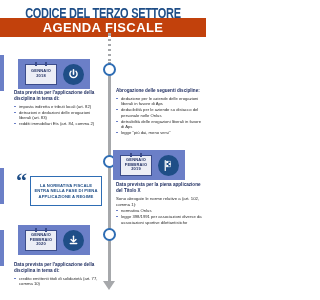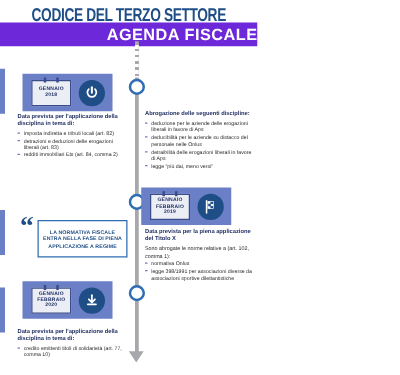--- a/index.html
+++ b/index.html
@@ -18,22 +18,22 @@
     position:absolute;left:0;top:2px;width:206px;height:13px;
     display:flex;align-items:center;justify-content:center;
   }
   .hdr-top-txt{
     font-size:11px;font-weight:bold;color:#1F4E87;
     letter-spacing:-0.3px;white-space:nowrap;
     transform:scaleY(1.35);
   }
   .hdr-band{
     position:absolute;left:0;top:14px;width:206px;height:19px;
-    background:#6d28d9;
-    display:flex;align-items:center;justify-content:flex-end;
+    background:#c2410c;
+    display:flex;align-items:center;justify-content:center;
   }
   .hdr-band-txt{
     font-size:13px;font-weight:bold;color:#ffffff;
     letter-spacing:0.4px;white-space:nowrap;
   }
 
   
   .spine{
     position:absolute;left:108px;top:33px;width:3px;height:250px;
     background:#a6a8ab;

